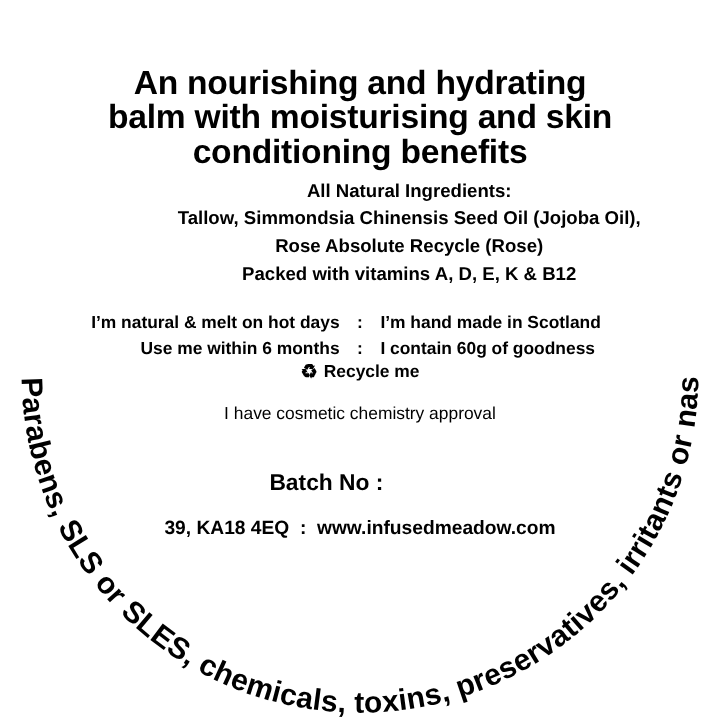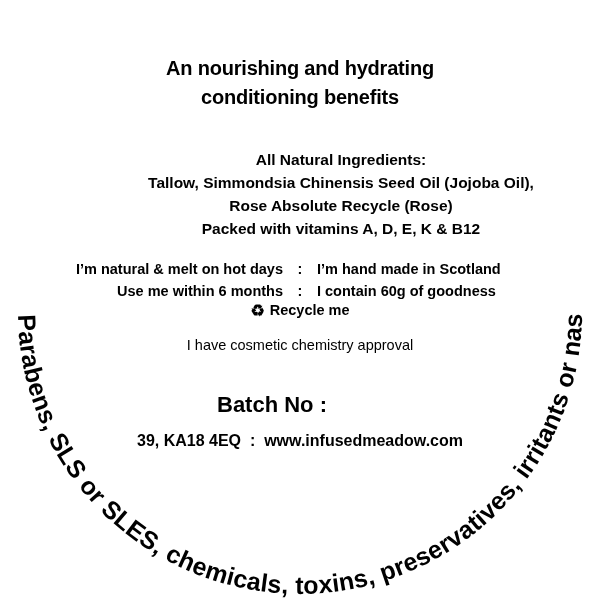--- a/index.html
+++ b/index.html
@@ -23,21 +23,21 @@
   }
 
   
   .headline {
     position: absolute;
     top: 54px;
     left: 0;
     width: 600px;
     text-align: center;
     font-weight: bold;
-    font-size: 20px;
+    font-size: 28px;
     line-height: 29px;
     letter-spacing: -0.2px;
   }
   .headline div { white-space: pre; }
 
   
   .ingredients {
     position: absolute;
     top: 148px;
     left: 0;
@@ -108,21 +108,21 @@
     font-size: 14.5px;
   }
 
   .batch {
     position: absolute;
     top: 392px;
     left: 0;
     width: 544px;
     text-align: center;
     font-weight: bold;
-    font-size: 22px;
+    font-size: 19px;
   }
 
   .contact {
     position: absolute;
     top: 432px;
     left: 0;
     width: 600px;
     text-align: center;
     font-weight: bold;
     font-size: 16px;
@@ -164,20 +164,21 @@
     letter-spacing: 0.2px;
   }
 </style>
 </head>
 <body>
 
 <div class="label-root">
 
   <div class="headline">
     <div>An nourishing and hydrating</div>
+    <div>balm with moisturising and skin</div>
     <div>conditioning benefits</div>
   </div>
 
   <div class="ingredients">
     <div>All Natural Ingredients:</div>
     <div>Tallow, Simmondsia Chinensis Seed Oil (Jojoba Oil),</div>
     <div>Rose Absolute Recycle (Rose)</div>
     <div>Packed with vitamins A, D, E, K &amp; B12</div>
   </div>
 

